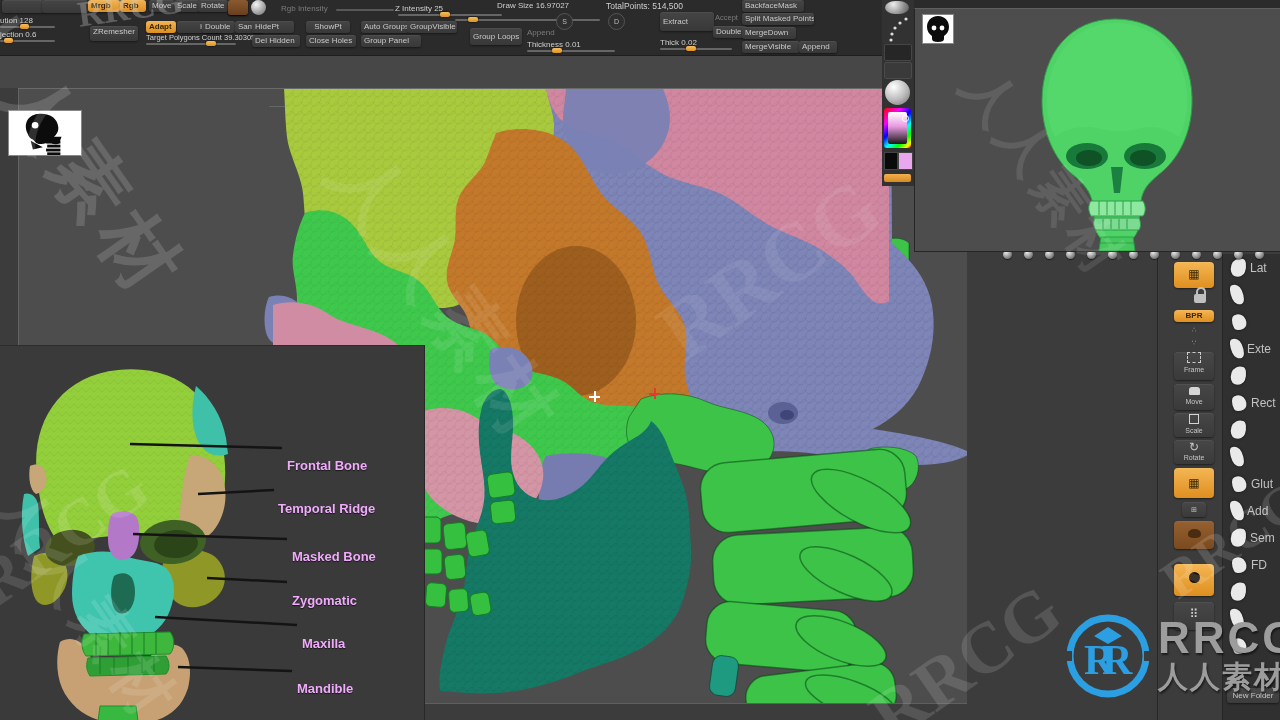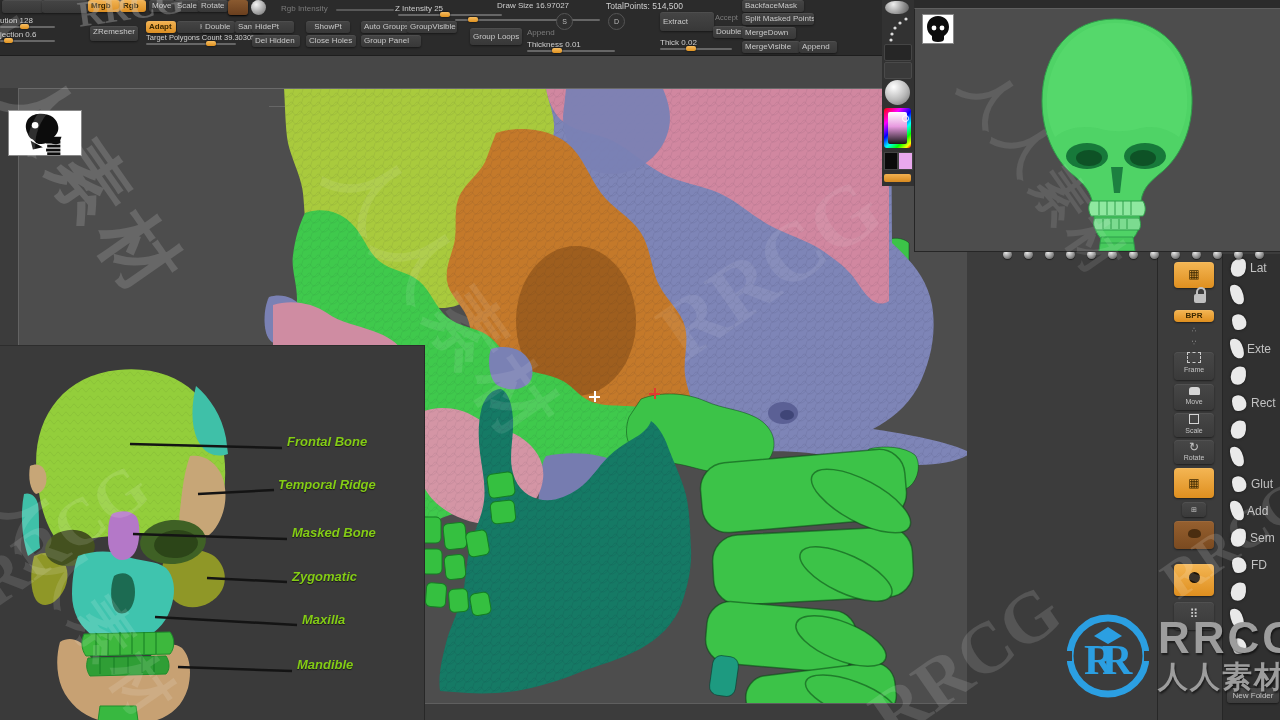--- a/index.html
+++ b/index.html
@@ -25,22 +25,22 @@
   #canvas-top{position:absolute;left:0;top:56px;width:966px;height:32px;background:#474747;z-index:0;}
   .cursor{position:absolute;width:11px;height:11px;z-index:6;}
   .cursor:before,.cursor:after{content:"";position:absolute;background:currentColor;}
   .cursor:before{left:5px;top:0;width:1.5px;height:11px;}
   .cursor:after{left:0;top:5px;width:11px;height:1.5px;}
   
   #shelf{position:absolute;left:882px;top:0px;width:32px;height:186px;background:#323232;z-index:22;}
   
   #refpanel{position:absolute;left:0;top:345px;width:424px;height:375px;background:#3a3a3a;
             border-top:1px solid #2d2d2d;border-right:1px solid #282828;z-index:10;}
-  .anat-label{position:absolute;color:#84cc16;font-weight:bold;font-style:italic;font-size:13px;white-space:nowrap;
-              text-shadow:0 1px 1px rgba(0,0,0,.6);}
+  .anat-label{position:absolute;color:#f0abfc;font-weight:bold;font-size:13px;white-space:nowrap;
+              text-shadow:0 1px 1px rgba(0,0,0,.6);margin-top:24px;}
   
   #preview{position:absolute;left:914px;top:8px;width:366px;height:242px;background:#4d4d4d;
            border:1px solid #262626;border-top:1px solid #5f5f5f;z-index:25;}
   .thumbbox{position:absolute;background:#fff;border:1px solid #888;}
   
   #minirow{position:absolute;left:1003px;top:250px;width:272px;height:14px;display:flex;gap:12px;z-index:24;}
   .minisphere{width:9px;height:9px;border-radius:50%;background:radial-gradient(circle at 35% 30%,#e8e8e8,#777 70%,#555);box-shadow:0 1px 1px rgba(0,0,0,.5);}
   #sidecol{position:absolute;left:1168px;top:258px;width:52px;height:462px;z-index:24;}
   .sbtn{position:absolute;left:6px;width:40px;background:linear-gradient(#474747,#3a3a3a);border-radius:4px;
         box-shadow:0 1px 2px rgba(0,0,0,.5),inset 0 1px 0 rgba(255,255,255,.06);color:#c5c5c5;

